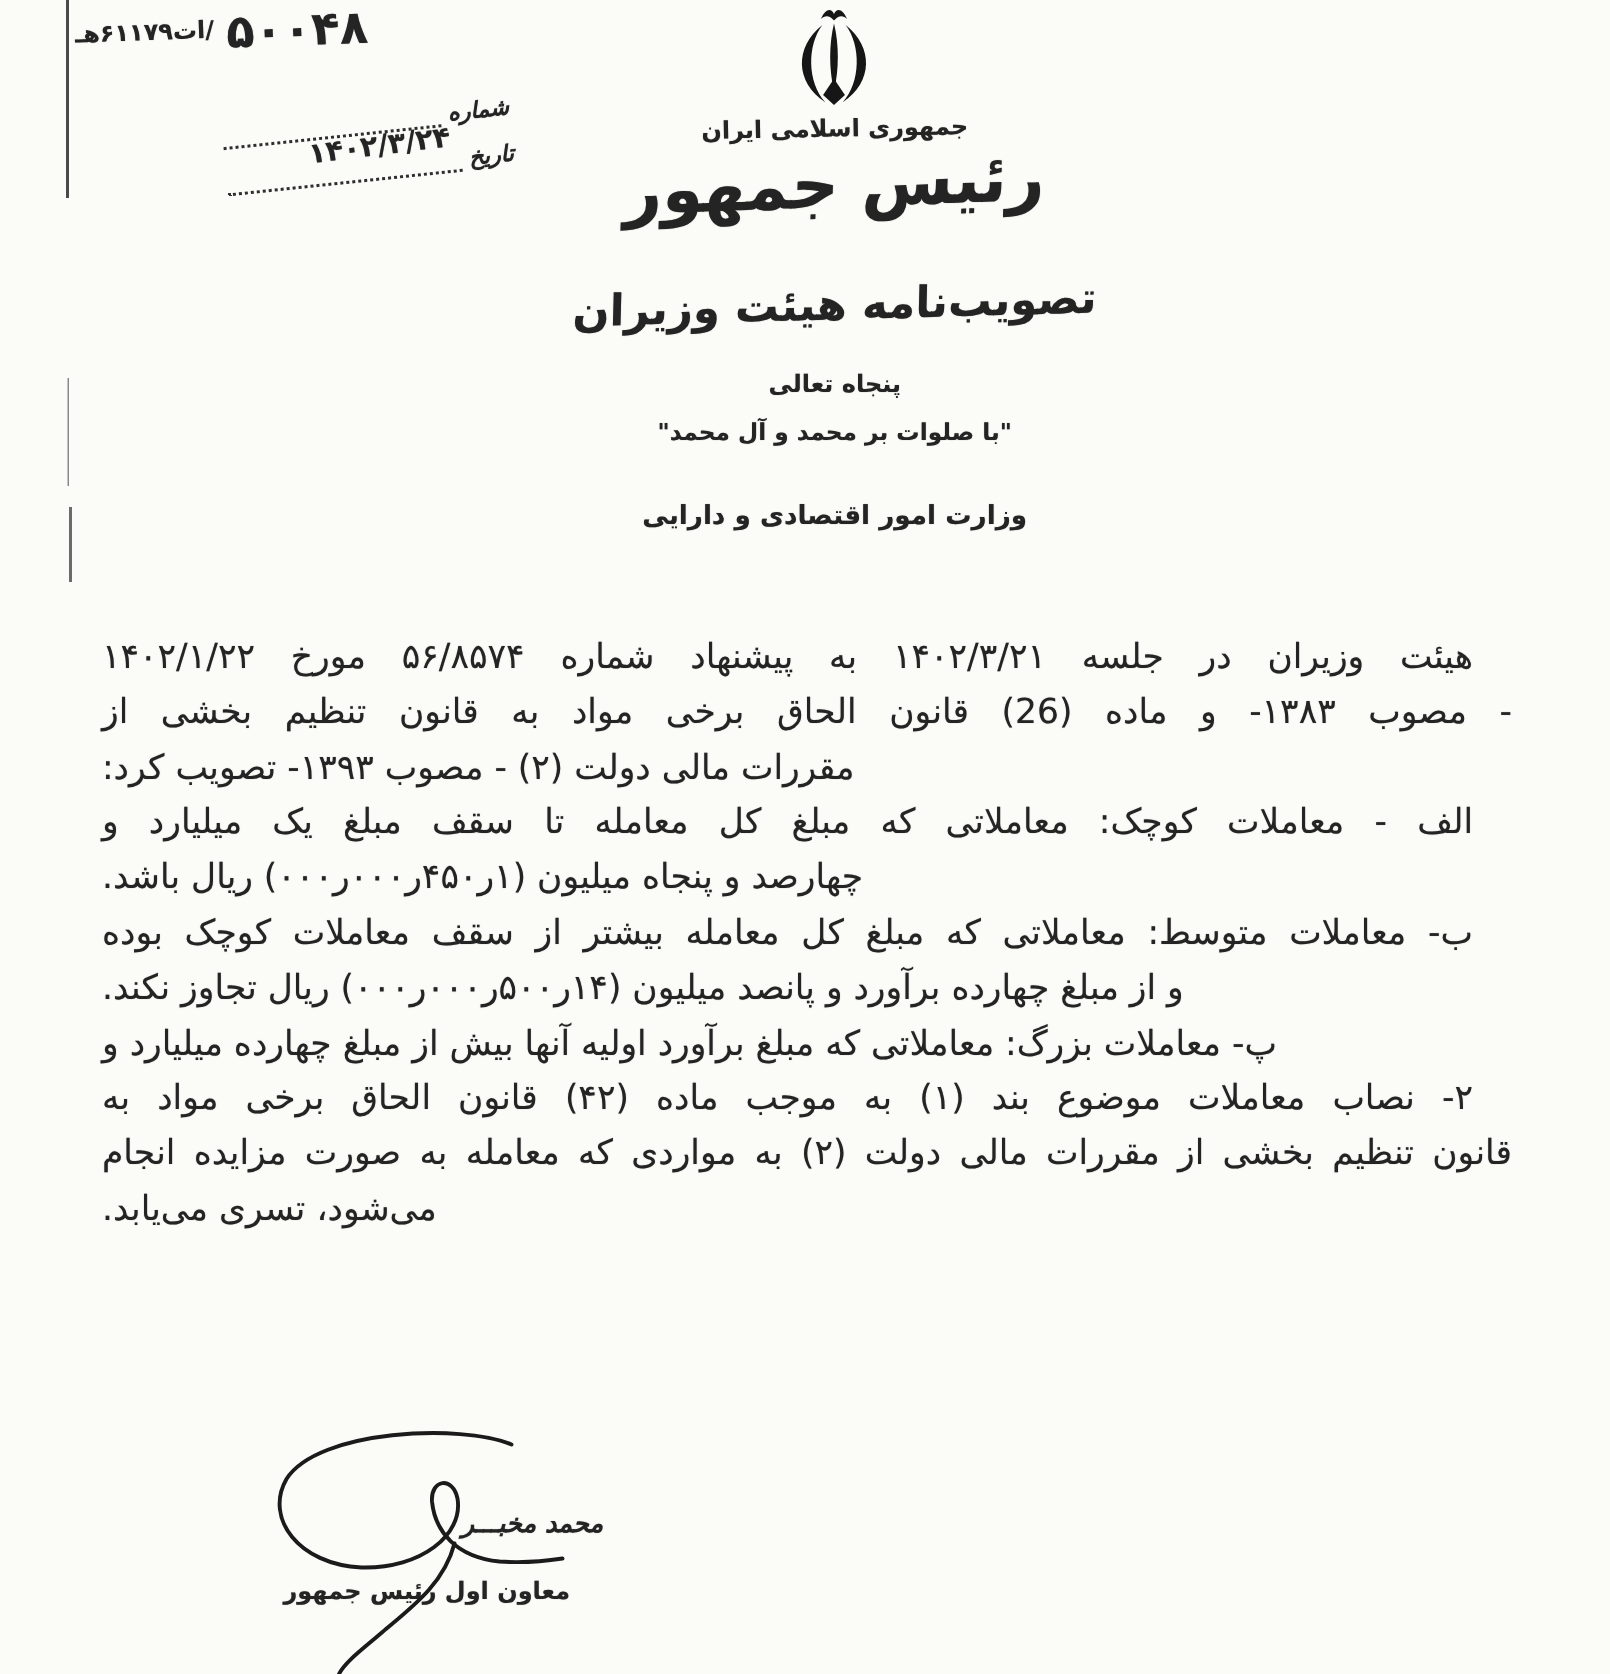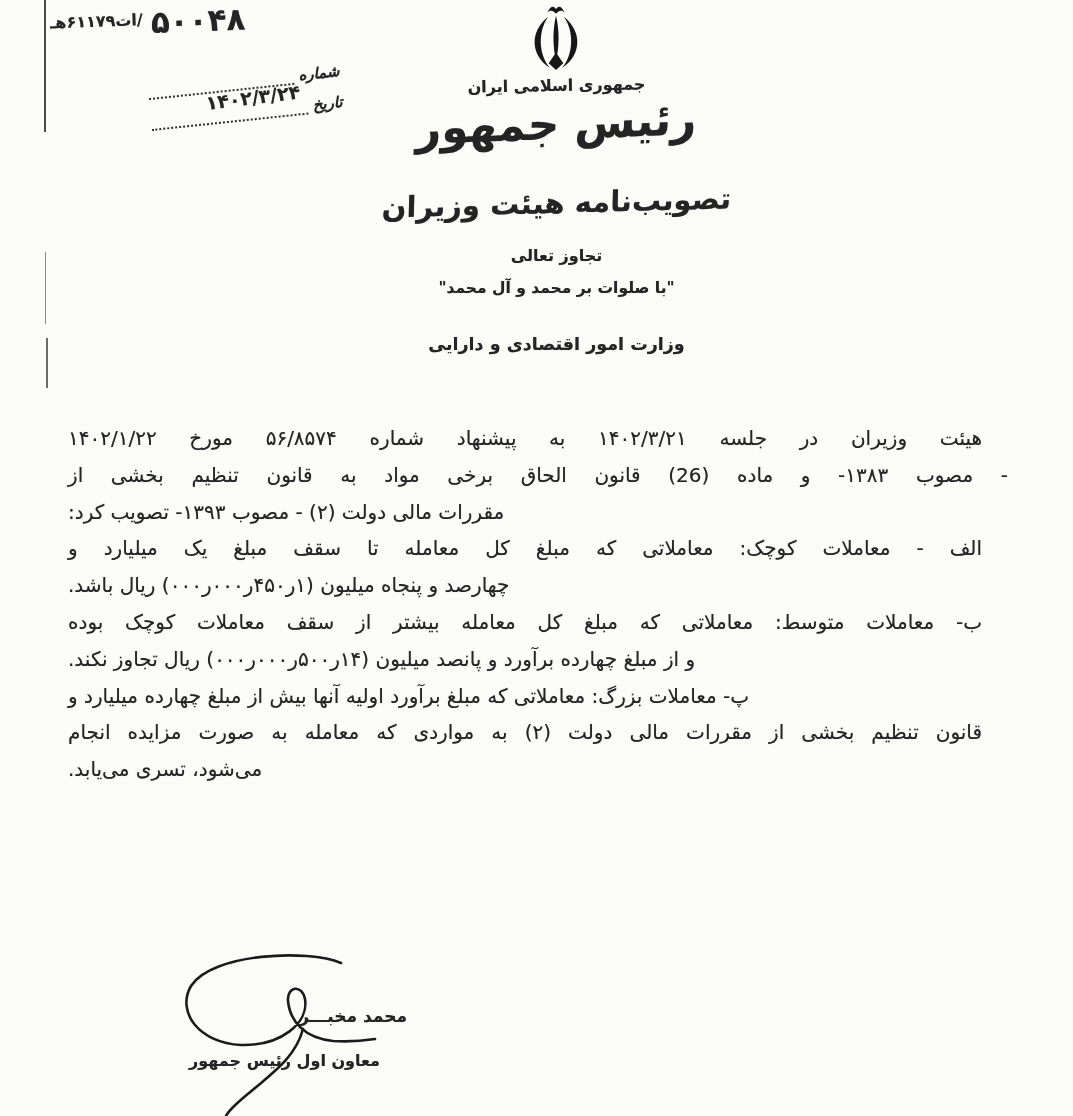--- a/index.html
+++ b/index.html
@@ -54,32 +54,32 @@
   .h-country{top:76px;font-size:16px;font-weight:bold;transform:rotate(-1deg);letter-spacing:.5px;}
   .h-authority{top:98px;font-size:44px;font-weight:bold;transform:rotate(-2deg) skewX(-4deg);}
   .h-doctype{top:186px;font-size:29px;font-weight:bold;transform:rotate(-1.5deg) skewX(-3deg);}
   .h-besmellah{top:246px;font-size:16px;font-weight:bold;}
   .h-salutation{top:279px;font-size:15.5px;font-weight:bold;}
   .h-addressee{top:334px;font-size:17.5px;font-weight:bold;}
 
   
   .body-text{
     position:absolute;top:420px;right:65px;width:940px;
-    font-size:20px;line-height:36.8px;
+    font-size:23px;line-height:36.8px;
     direction:rtl;
   }
   .para{margin:0;}
   .para .line{text-align:justify;text-align-last:justify;}
   .para .line:first-child{text-indent:26px;}
   .para .line:last-child{text-align-last:left;} 
 
   
   .sig-name{
     position:absolute;left:303px;top:1006px;width:104px;
-    font-size:17px;font-weight:bold;white-space:nowrap;
+    text-align:center;font-size:17px;font-weight:bold;white-space:nowrap;font-style:italic;
   }
   .sig-title{
     position:absolute;left:230px;top:1051px;width:150px;
     text-align:center;font-size:16px;font-weight:bold;white-space:nowrap;
   }
   .sig-stroke{
     position:absolute;left:0;top:0;width:1073px;height:1116px;
     pointer-events:none;
   }
 </style>
@@ -116,21 +116,21 @@
       <path d="M35 12 C31.5 26 31.5 44 35 58 C38.5 44 38.5 26 35 12 Z"></path>
       <path d="M35 50 L27.5 61 L35 68 L42.5 61 Z"></path>
       <path d="M27 13 C8 28 8 52 29 66 C16.5 52 16.5 27 27 13 Z"></path>
       <path d="M43 13 C62 28 62 52 41 66 C53.5 52 53.5 27 43 13 Z"></path>
     </svg>
   </div>
 
   <div class="hdr h-country">جمهوری اسلامی ایران</div>
   <div class="hdr h-authority">رئیس جمهور</div>
   <div class="hdr h-doctype">تصویب‌نامه هیئت وزیران</div>
-  <div class="hdr h-besmellah">تجاوز تعالی</div>
+  <div class="hdr h-besmellah">پنجاه تعالی</div>
   <div class="hdr h-salutation">"با صلوات بر محمد و آل محمد"</div>
   <div class="hdr h-addressee">وزارت امور اقتصادی و دارایی</div>
 
   <div class="body-text">
     <div class="para">
         <div class="line">هیئت وزیران در جلسه ۱۴۰۲/۳/۲۱ به پیشنهاد شماره ۵۶/۸۵۷۴ مورخ ۱۴۰۲/۱/۲۲</div>
         <div class="line">- مصوب ۱۳۸۳- و ماده (26) قانون الحاق برخی مواد به قانون تنظیم بخشی از</div>
         <div class="line">مقررات مالی دولت (۲) - مصوب ۱۳۹۳- تصویب کرد:</div>
       </div>
     <div class="para">
@@ -138,20 +138,21 @@
         <div class="line">چهارصد و پنجاه میلیون (۱ر۴۵۰ر۰۰۰ر۰۰۰) ریال باشد.</div>
       </div>
     <div class="para">
         <div class="line">ب- معاملات متوسط: معاملاتی که مبلغ کل معامله بیشتر از سقف معاملات کوچک بوده</div>
         <div class="line">و از مبلغ چهارده برآورد و پانصد میلیون (۱۴ر۵۰۰ر۰۰۰ر۰۰۰) ریال تجاوز نکند.</div>
       </div>
     <div class="para">
         <div class="line">پ- معاملات بزرگ: معاملاتی که مبلغ برآورد اولیه آنها بیش از مبلغ چهارده میلیارد و</div>
       </div>
     <div class="para">
+        <div class="line">۲- نصاب معاملات موضوع بند (۱) به موجب ماده (۴۲) قانون الحاق برخی مواد به</div>
         <div class="line">قانون تنظیم بخشی از مقررات مالی دولت (۲) به مواردی که معامله به صورت مزایده انجام</div>
         <div class="line">می‌شود، تسری می‌یابد.</div>
       </div>
   </div>
 
   <div class="sig-name">محمد مخبـــر</div>
   <div class="sig-title">معاون اول رئیس جمهور</div>
 
   <svg class="sig-stroke" viewBox="0 0 1073 1116" xmlns="http://www.w3.org/2000/svg" fill="none" stroke="#1b1b1b" stroke-width="2.6" stroke-linecap="round" stroke-linejoin="round">
     <path d="M341 963 C308 949 212 953 191 986 C176 1012 199 1043 241 1045 C281 1046 309 1023 305 999 C302 984 287 986 288 1001 C290 1021 304 1038 333 1041 C347 1042 362 1041 375 1039"></path>

